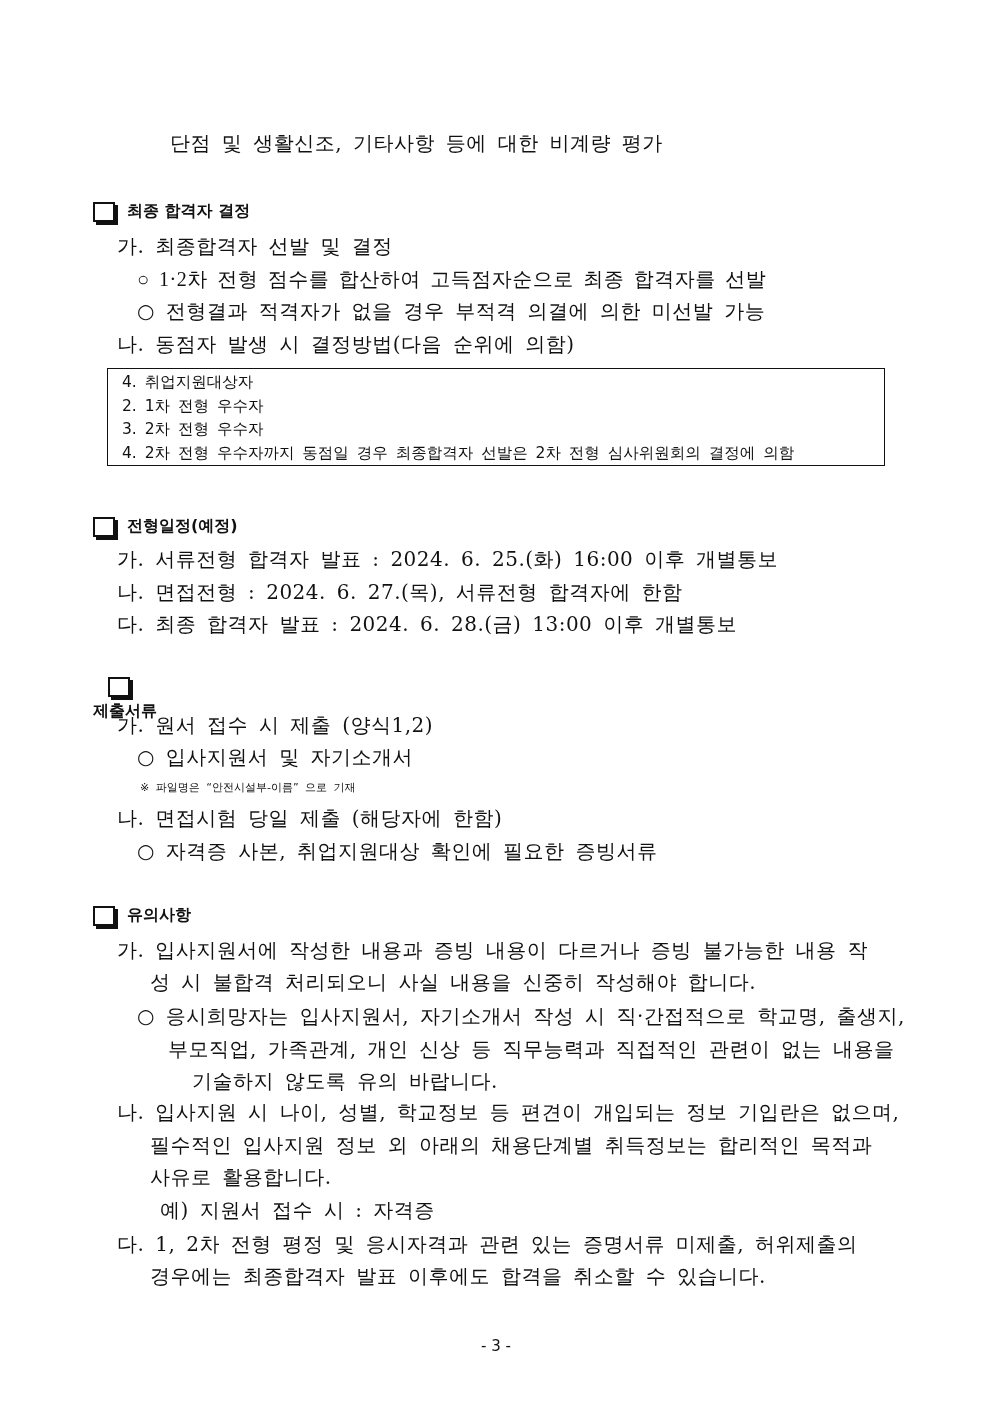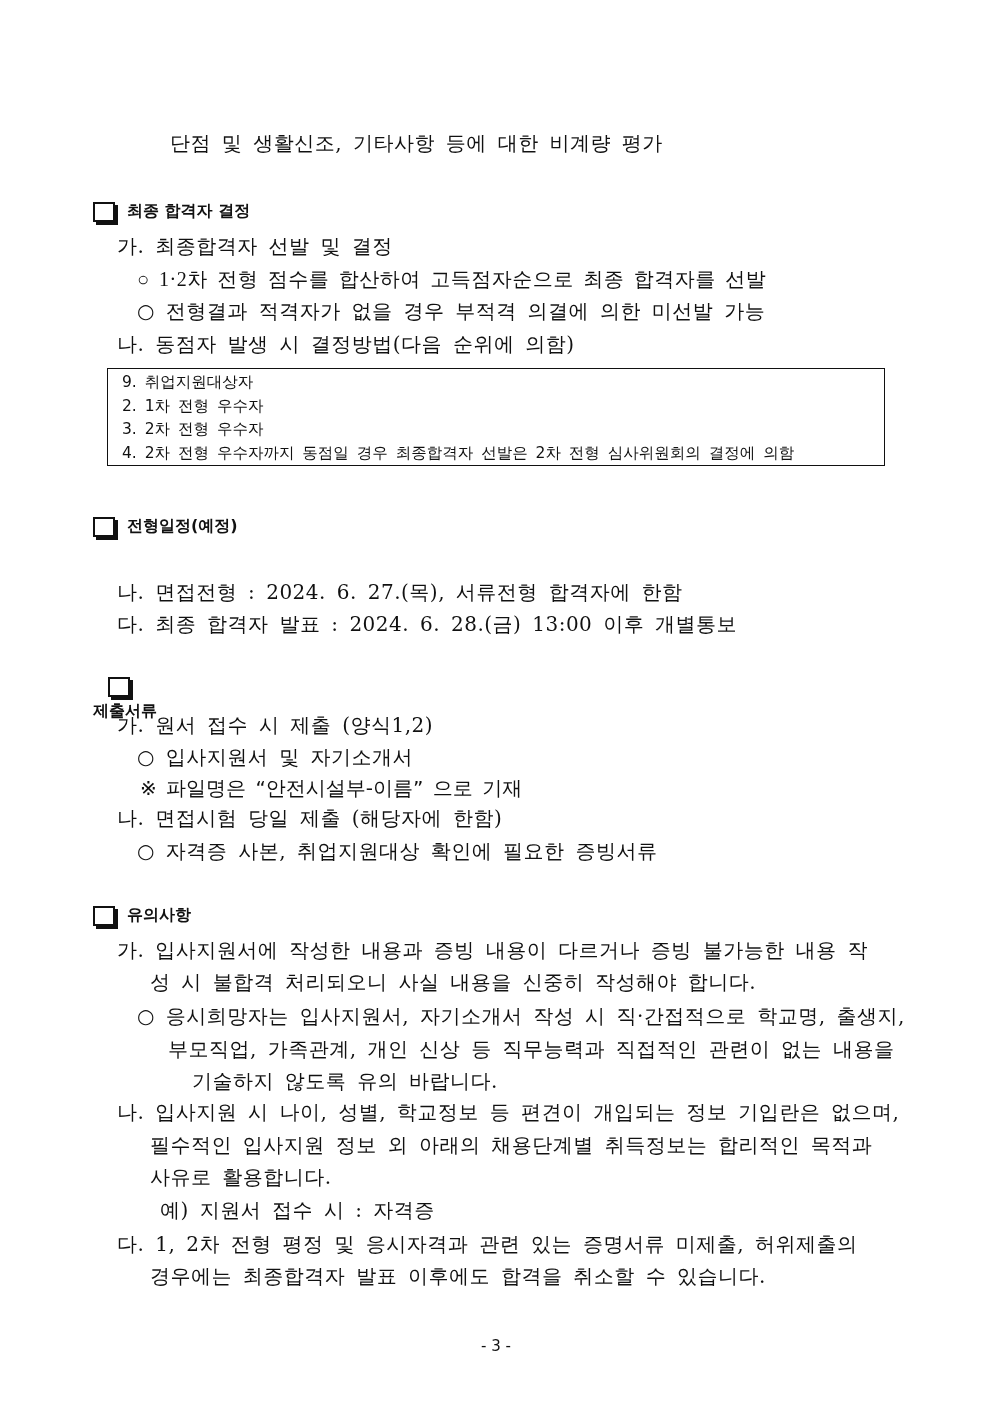--- a/index.html
+++ b/index.html
@@ -29,21 +29,21 @@
   .tiebox {
     position: absolute; left: 107px; top: 368px; width: 778px; height: 98px;
     border: 1.5px solid #111; box-sizing: border-box;
     font-family: "DejaVu Sans", "Liberation Sans", sans-serif;
     font-size: 15.5px; padding: 2px 0 0 14px;
   }
   .tiebox div { line-height: 23.5px; white-space: nowrap; word-spacing: 3px; }
   .note {
     position: absolute; white-space: nowrap;
     font-family: "DejaVu Sans", "Liberation Sans", sans-serif;
-    font-size: 20px; line-height: 22px; word-spacing: 3px;
+    font-size: 11px; line-height: 22px; word-spacing: 3px;
   }
   .footer {
     position: absolute; left: 0; width: 992px; top: 1337px; text-align: center;
     font-family: "DejaVu Sans", "Liberation Sans", sans-serif; font-size: 15px;
   }
 </style>
 </head>
 <body>
 
 <div class="page">
@@ -53,30 +53,31 @@
   <div class="heading" style="left:93px; top:196px;">
     <span class="box"></span>
     <span>최종 합격자 결정</span>
   </div>
   <div class="line" style="left:117px; top:233px;">가. 최종합격자 선발 및 결정</div>
   <div class="line" style="left:137px; top:266px;font-family:Liberation Serif, serif;">○ 1·2차 전형 점수를 합산하여 고득점자순으로 최종 합격자를 선발</div>
   <div class="line" style="left:137px; top:298px;">○ 전형결과 적격자가 없을 경우 부적격 의결에 의한 미선발 가능</div>
   <div class="line" style="left:117px; top:331px;">나. 동점자 발생 시 결정방법(다음 순위에 의함)</div>
 
   <div class="tiebox">
-    <div>9. 취업지원대상자</div>
+    <div>4. 취업지원대상자</div>
     <div>2. 1차 전형 우수자</div>
     <div>3. 2차 전형 우수자</div>
     <div>4. 2차 전형 우수자까지 동점일 경우 최종합격자 선발은 2차 전형 심사위원회의 결정에 의함</div>
   </div>
 
   <div class="heading" style="left:93px; top:511px;">
     <span class="box"></span>
     <span>전형일정(예정)</span>
   </div>
+  <div class="line" style="left:117px; top:546px;">가. 서류전형 합격자 발표 : 2024. 6. 25.(화) 16:00 이후 개별통보</div>
   <div class="line" style="left:117px; top:579px;">나. 면접전형 : 2024. 6. 27.(목), 서류전형 합격자에 한함</div>
   <div class="line" style="left:117px; top:611px;">다. 최종 합격자 발표 : 2024. 6. 28.(금) 13:00 이후 개별통보</div>
 
   <div class="heading" style="left:93px; top:676px;flex-direction:column;">
     <span class="box"></span>
     <span>제출서류</span>
   </div>
   <div class="line" style="left:117px; top:712px;">가. 원서 접수 시 제출 (양식1,2)</div>
   <div class="line" style="left:137px; top:744px;">○ 입사지원서 및 자기소개서</div>
   <div class="note" style="left:140px; top:777px;">※ 파일명은 “안전시설부-이름” 으로 기재</div>

